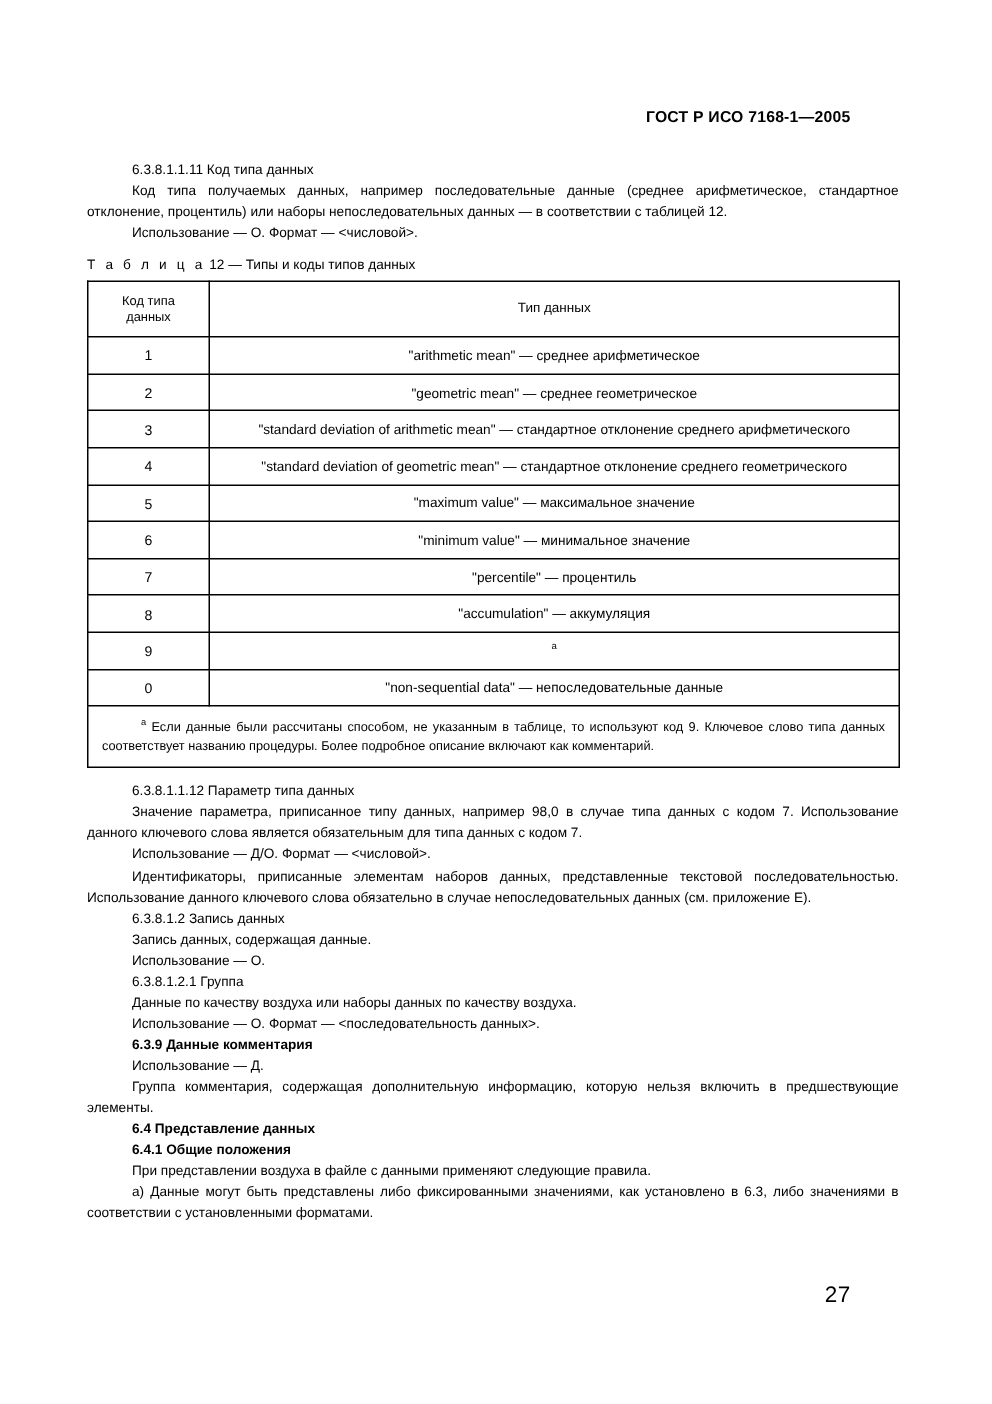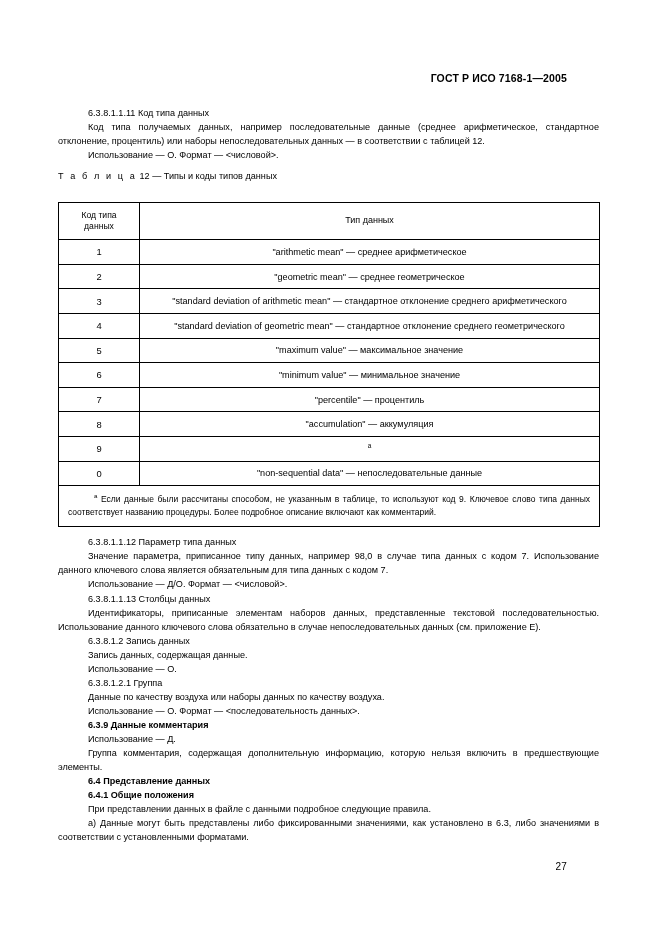--- a/index.html
+++ b/index.html
@@ -121,28 +121,28 @@
     line-height: 12.6px;
     text-align: justify;
   }
   tfoot td.note .fnmark {
     font-size: 6.2px;
     vertical-align: super;
     line-height: 0;
     margin-left: 26px;
   }
 
-  .tbl-wrap { margin-top: 19px; }
+  .tbl-wrap { margin-top: 4px; }
 
   
   .folio {
     position: absolute;
     right: 60px;
     bottom: 64px;
-    font-size: 10px;
+    font-size: 15px;
     letter-spacing: 0.2px;
   }
 </style>
 </head>
 <body>
 
 <div class="page">
 
   <div class="running-head">ГОСТ Р ИСО 7168-1—2005</div>
 
@@ -220,38 +220,37 @@
         </tfoot>
       </table>
     </div>
 
     <div class="gap-md"></div>
 
     <p class="t ind noj">6.3.8.1.1.12 Параметр типа данных</p>
     <p class="t ind">Значение параметра, приписанное типу данных, например 98,0 в случае типа данных с кодом 7. Использование данного ключевого слова является обязательным для типа данных с кодом 7.</p>
     <p class="t ind noj">Использование — Д/О. Формат — &lt;числовой&gt;.</p>
 
-    <p class="t ind noj">6.3.8.1.1.13 Столбцы данных</p>
     <p class="t ind">Идентификаторы, приписанные элементам наборов данных, представленные текстовой последовательностью. Использование данного ключевого слова обязательно в случае непоследовательных данных (см. приложение Е).</p>
 
     <p class="t ind noj">6.3.8.1.2 Запись данных</p>
     <p class="t ind noj">Запись данных, содержащая данные.</p>
     <p class="t ind noj">Использование — О.</p>
 
     <p class="t ind noj">6.3.8.1.2.1 Группа</p>
     <p class="t ind noj">Данные по качеству воздуха или наборы данных по качеству воздуха.</p>
     <p class="t ind noj">Использование — О. Формат — &lt;последовательность данных&gt;.</p>
 
     <p class="t ind noj b">6.3.9 Данные комментария</p>
     <p class="t ind noj">Использование — Д.</p>
     <p class="t ind">Группа комментария, содержащая дополнительную информацию, которую нельзя включить в предшествующие элементы.</p>
 
     <p class="t ind noj b">6.4 Представление данных</p>
 
     <p class="t ind noj b">6.4.1 Общие положения</p>
-    <p class="t ind noj">При представлении данных в файле с данными подробное следующие правила.</p>
+    <p class="t ind noj">При представлении воздуха в файле с данными применяют следующие правила.</p>
     <p class="t ind">а) Данные могут быть представлены либо фиксированными значениями, как установлено в 6.3, либо значениями в соответствии с установленными форматами.</p>
 
   </div>
 
   <div class="folio">27</div>
 
 </div>
 
 </body></html>

